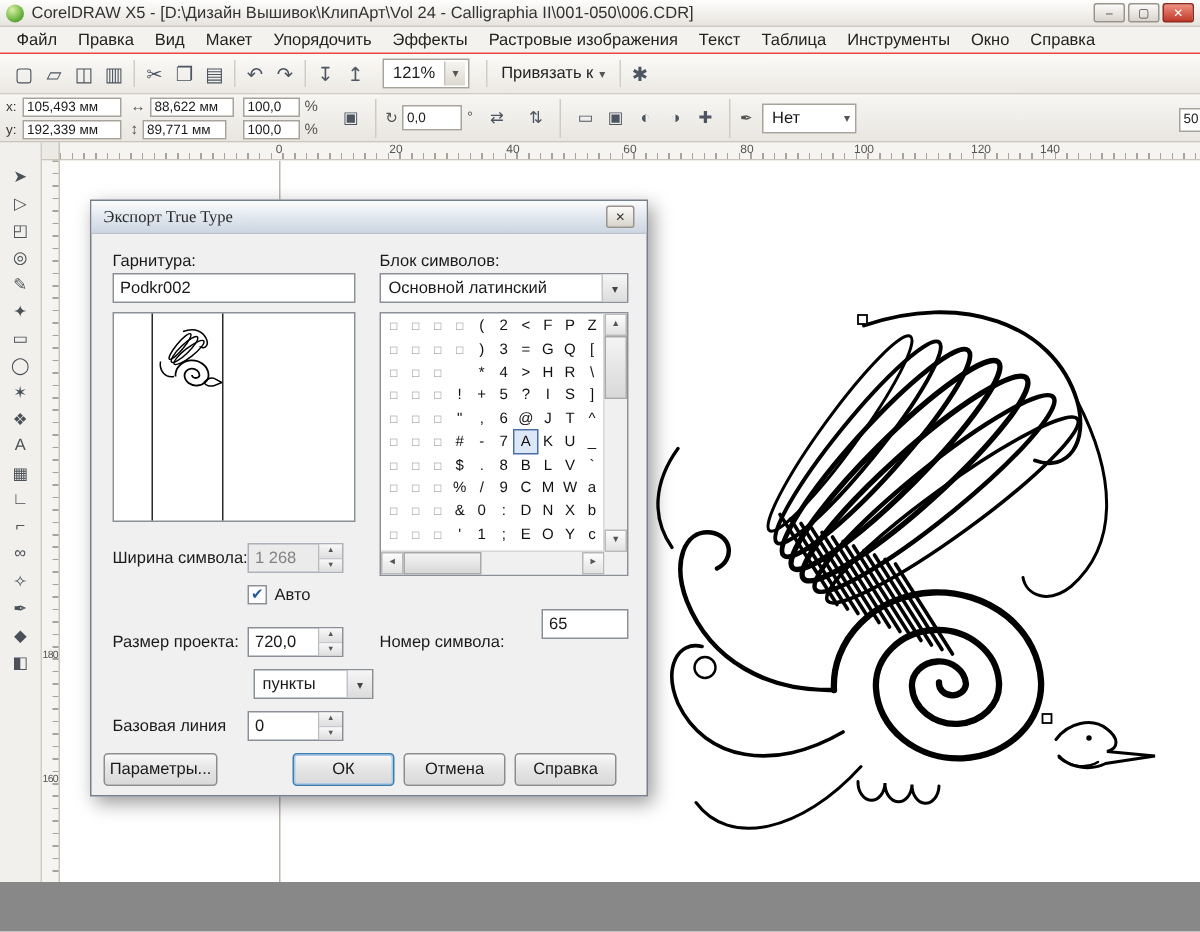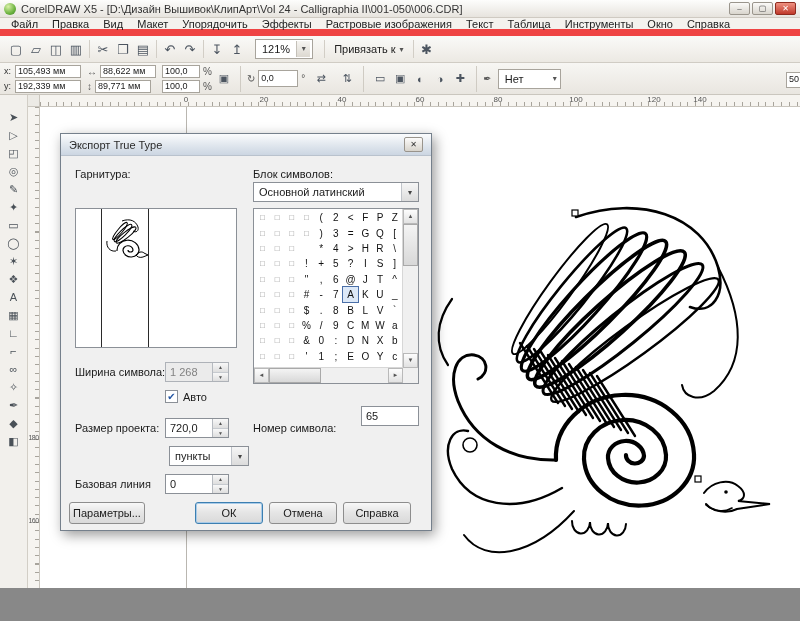--- a/index.html
+++ b/index.html
@@ -14,21 +14,21 @@
     background:radial-gradient(circle at 35% 30%,#d9f0a8,#6cb33f 60%,#3d7d2a);
     margin-right:5px;flex:0 0 auto;}
   .title-text{font-size:11px;color:#333;white-space:nowrap;overflow:hidden;flex:1;}
   .win-buttons{display:flex;gap:2px;margin-left:4px;}
   .winbtn{width:21px;height:13px;border:1px solid #9a958c;border-radius:2px;
     background:linear-gradient(#fbfaf8,#d9d5cd);font-size:8px;line-height:12px;
     text-align:center;color:#444;box-sizing:border-box;}
   .winbtn.close{background:linear-gradient(#ee9180,#c0392b);color:#fff;border-color:#8e2a1e;}
 
   .menubar{position:absolute;left:0;top:18px;width:800px;height:18px;background:#f4f2ee;
-    border-bottom:7px solid #ef4444;display:flex;align-items:center;padding-left:4px;box-sizing:border-box;}
+    border-bottom:1px solid #ef4444;display:flex;align-items:center;padding-left:4px;box-sizing:border-box;}
   .menu-item{padding:1px 7px;color:#222;white-space:nowrap;}
 
   .toolbar{position:absolute;left:0;top:36px;width:800px;height:27px;
     background:linear-gradient(#fafaf8,#ece9e3);border-bottom:1px solid #d0ccc4;
     display:flex;align-items:center;padding:0 6px;box-sizing:border-box;}
   .tb-btn{width:20px;height:20px;display:inline-flex;align-items:center;justify-content:center;
     font-size:13px;color:#4c5560;}
   .tb-sep{width:1px;height:18px;background:#d2cec6;margin:0 3px;display:inline-block;}
   .zoom-select{display:flex;align-items:center;border:1px solid #a8a49c;background:#fff;
     height:18px;padding:0 2px 0 6px;margin:0 8px;}
@@ -79,21 +79,21 @@
   .canvas{position:absolute;left:40px;top:107px;width:760px;height:514px;background:#fff;overflow:hidden;}
   .page-edge{position:absolute;left:146px;top:0;width:1px;height:514px;background:#b9b6b0;}
   .artwork{position:absolute;left:372px;top:86px;}
 
   
   .dialog{position:absolute;left:60px;top:133px;width:372px;height:398px;background:#f0f0f0;
     border:1px solid #75808c;box-shadow:3px 4px 12px rgba(0,0,0,.4);z-index:10;box-sizing:border-box;}
   .dlg-titlebar{position:absolute;left:0;top:0;right:0;height:22px;
     background:linear-gradient(#fbfcfd,#dde4ec 60%,#ccd6e2);border-bottom:1px solid #b9c2cd;
     display:flex;align-items:center;padding:0 8px;box-sizing:border-box;}
-  .dlg-title{flex:1;color:#2b2b2b;}
+  .dlg-title{flex:1;color:#2b2b2b;font-family:Liberation Serif, serif;}
   .dlg-close{width:19px;height:15px;border:1px solid #99948c;border-radius:2px;
     background:linear-gradient(#fcfbfa,#d8d4cc);font-size:8px;text-align:center;line-height:13px;
     color:#333;box-sizing:border-box;}
   .dlg-label{position:absolute;color:#1a1a1a;}
   .dlg-input{position:absolute;background:#fff;border:1px solid #8b9097;padding:0 4px;
     box-sizing:border-box;display:flex;align-items:center;}
   .dlg-input.disabled{background:#ebebeb;color:#828282;border-color:#aeb2b8;}
   .has-spin{padding-right:18px;}
   .spin{position:absolute;right:0;top:0;width:15px;height:100%;display:flex;flex-direction:column;
     border-left:1px solid #b6bac0;}
@@ -207,21 +207,21 @@
     <div class="pb-col">
       <div class="pb-row">
           <span class="pb-ico">↔</span>
           <span class="pb-field w52">88,622 мм</span>
         </div>
       <div class="pb-row">
           <span class="pb-ico">↕</span>
           <span class="pb-field w52">89,771 мм</span>
         </div>
     </div>
-    <div style="display:flex;align-items:center;gap:2px;">
+    <div style="display:flex;align-items:center;gap:12px;">
       <div class="pb-col">
         <div class="pb-row">
             <span class="pb-field w34">100,0</span>
             <span class="pb-ico">%</span>
           </div>
         <div class="pb-row">
             <span class="pb-field w34">100,0</span>
             <span class="pb-ico">%</span>
           </div>
       </div>
@@ -332,20 +332,23 @@
     </svg>
   </div>
 
   <div class="dialog">
     <div class="dlg-titlebar">
       <span class="dlg-title">Экспорт True Type</span>
       <span class="dlg-close">✕</span>
     </div>
 
     <span class="dlg-label" style="left:14px;top:34px;">Гарнитура:</span>
+    <div class="dlg-input" style="left:14px;top:48px;width:162px;height:20px;">
+      <span>Podkr002</span>
+    </div>
 
     <div class="preview-box">
       <div class="pv-line" style="left:25px;"></div>
       <div class="pv-line" style="left:72px;"></div>
       <svg class="preview-glyph" width="46" height="48" viewBox="0 0 46 48">
         <g fill="none" stroke="#000" stroke-width="1">
           <ellipse cx="18" cy="14" rx="11" ry="2.4" transform="rotate(-50 18 14)"></ellipse>
           <ellipse cx="21" cy="16" rx="12" ry="3" transform="rotate(-44 21 16)"></ellipse>
           <ellipse cx="24" cy="18" rx="12.5" ry="3" transform="rotate(-38 24 18)"></ellipse>
           <path d="M26 33 a 2.5 2 0 1 0 5 0 a 5 4.5 0 1 0 -10 .5 a 8 7 0 1 0 16 -1 a 11 10 0 1 0 -22 1.5" stroke-width="1.2"></path>

